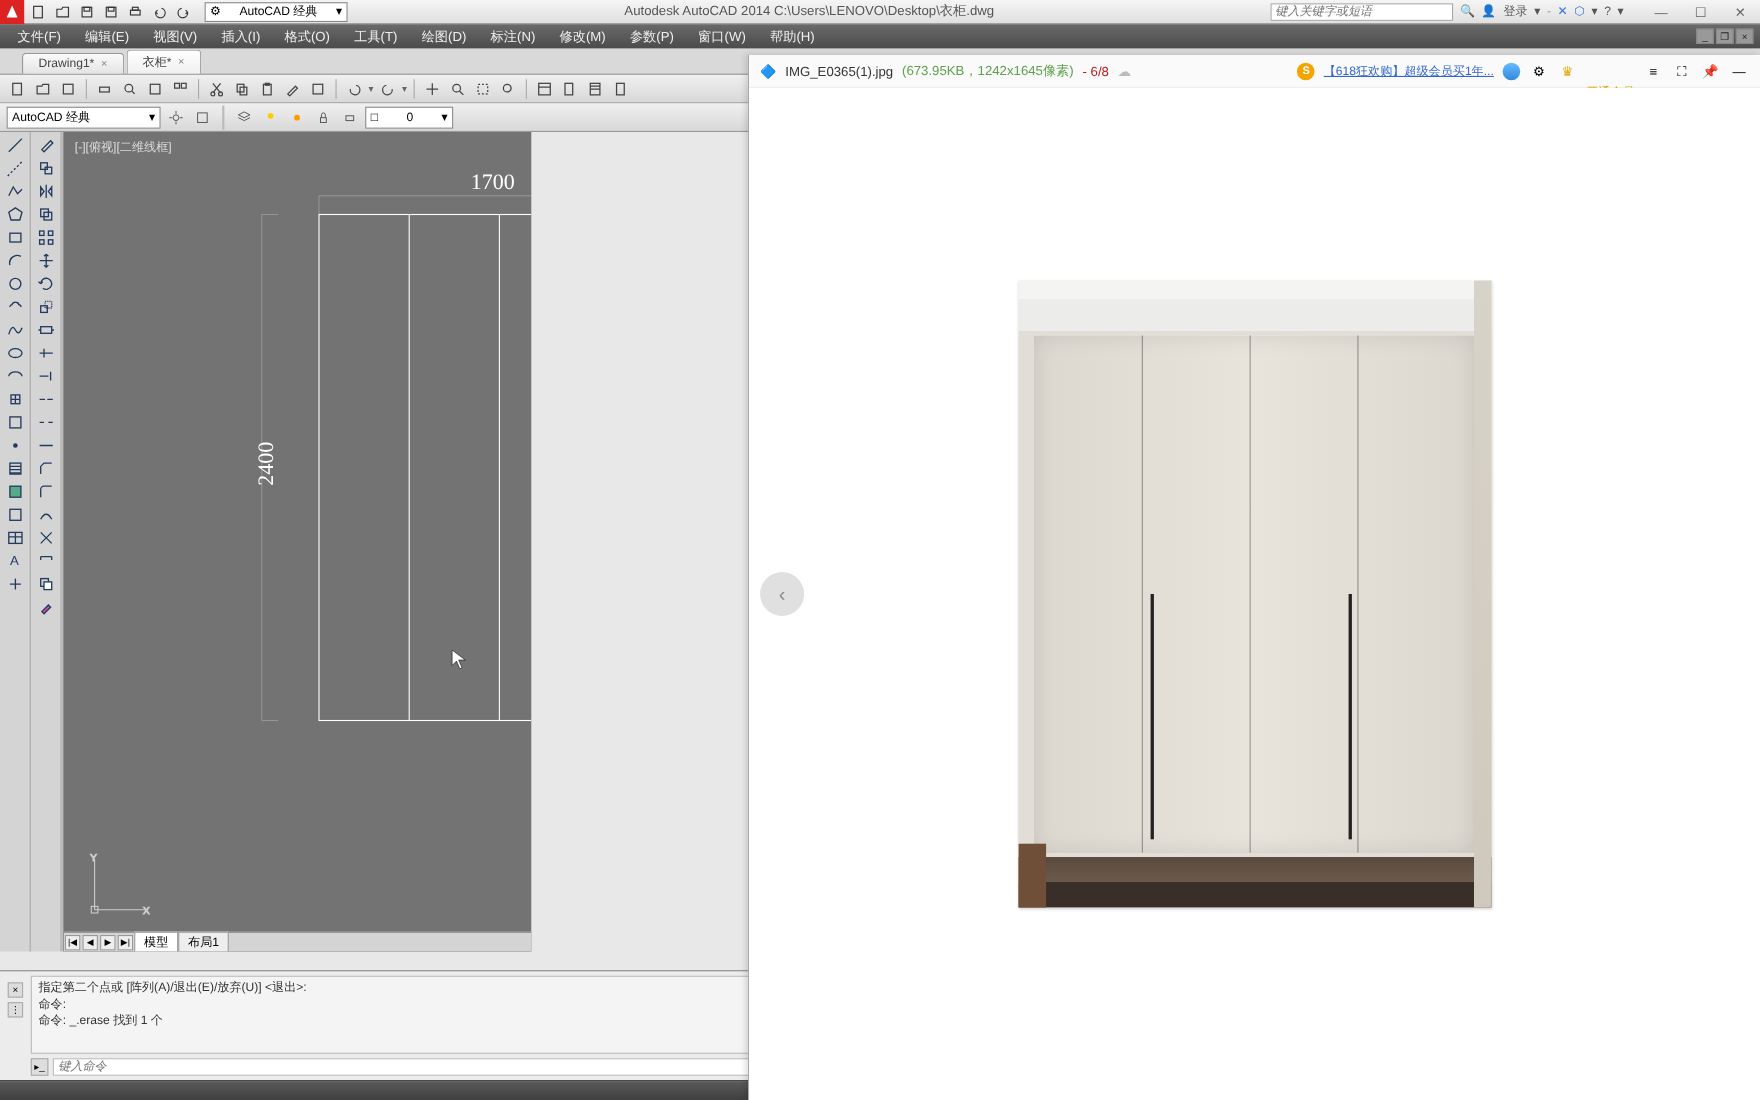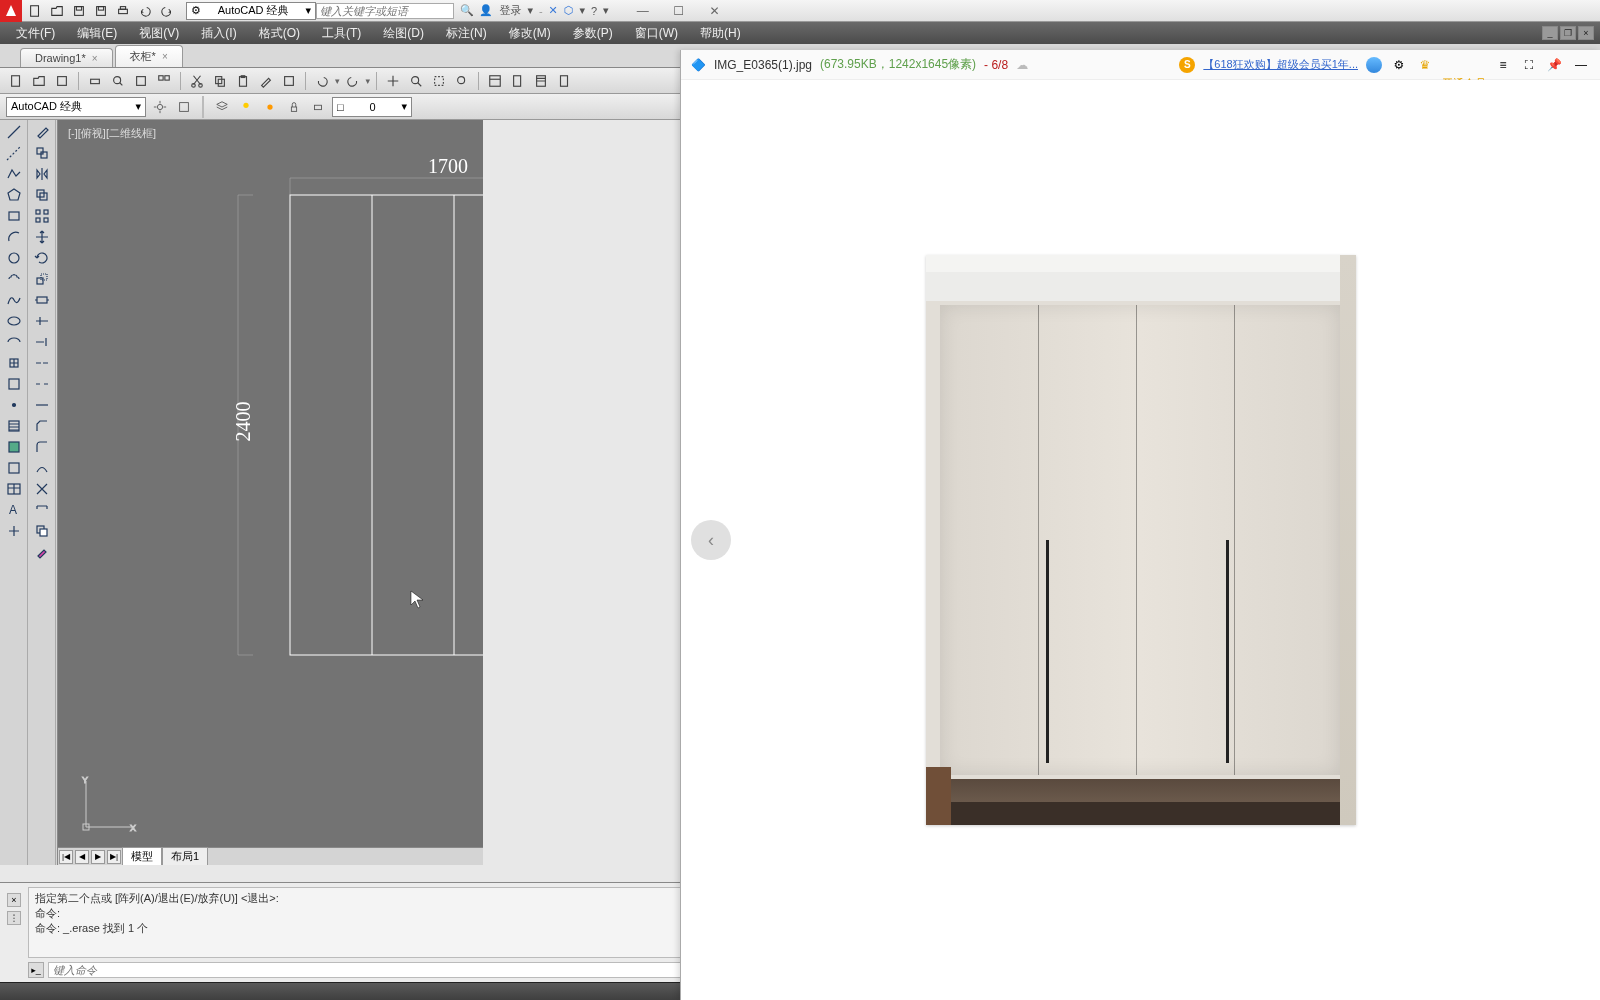--- a/index.html
+++ b/index.html
@@ -8,21 +8,21 @@
 
 .titlebar { height: 22px; background: linear-gradient(#f5f5f5,#e0e0e0); display: flex; align-items: center; font-size: 11px; border-bottom: 1px solid #999; }
 .titlebar .logo { width: 22px; height: 22px; background: #d22; display:flex; align-items:center; justify-content:center; }
 .titlebar .logo svg { width:16px; height:16px; }
 .qat { display:flex; gap:4px; margin-left:4px; }
 .qat .ico { width:18px; height:18px; display:flex; align-items:center; justify-content:center; cursor:pointer; }
 .qat .ico svg { width:14px; height:14px; stroke:#333; fill:none; stroke-width:1.2; }
 .workspace-dd { margin-left:10px; height:18px; background:#fff; border:1px solid #888; font-size:11px; display:flex; align-items:center; padding:0 4px; min-width:130px; justify-content:space-between; }
 .titlebar .title { flex:1; text-align:center; color:#555; font-size:12px; }
 .titlebar .search { margin-right:6px; }
-.titlebar .search input { width:138px; height:16px; font-size:11px; font-style:italic; color:#999; border:1px solid #aaa; padding:0 3px; }
+.titlebar .search input { width:166px; height:16px; font-size:11px; font-style:italic; color:#999; border:1px solid #aaa; padding:0 3px; }
 .titlebar .right-icons { display:flex; gap:6px; align-items:center; margin-right:6px; }
 .titlebar .right-icons .ico, .titlebar .right-icons span { font-size:11px; color:#555; cursor:pointer; }
 .winbtns { display:flex; margin-left:10px; }
 .winbtns div { width:36px; height:20px; display:flex; align-items:center; justify-content:center; font-size:12px; color:#666; cursor:pointer; }
 
 
 .menubar { height:22px; background:linear-gradient(#6a6a6a,#4b4b4b); display:flex; align-items:center; padding:0 6px; gap:2px; position:relative; }
 .menubar .menu-item { color:#eee; font-size:12px; padding:16px 10px; cursor:pointer; }
 .menubar .doc-ctrls { position:absolute; right:6px; display:flex; gap:2px; }
 .menubar .doc-ctrls div { width:16px; height:14px; border:1px solid #888; background:#999; font-size:9px; color:#222; display:flex; align-items:center; justify-content:center; cursor:pointer; }
@@ -156,20 +156,21 @@
         <svg viewBox="0 0 16 16">
           <path d="M6 4 A5 5 0 1 0 12 8 M12 8l-2-2 M12 8l-2 2"></path>
         </svg>
       </div>
   </div>
   <div class="workspace-dd">
     <span>⚙</span>
       <span>AutoCAD 经典</span>
       <span>▾</span>
   </div>
+  <div class="title">Autodesk AutoCAD 2014     C:\Users\LENOVO\Desktop\衣柜.dwg</div>
   <div class="search">
     <input placeholder="键入关键字或短语" style="">
   </div>
   <div class="right-icons">
     <span class="ico">🔍</span>
     <span class="ico">👤</span>
     <span>登录</span>
     <span>▾</span>
     <span style="color:#999">-</span>
     <span class="ico" style="color:#3a7ad9">✕</span>

